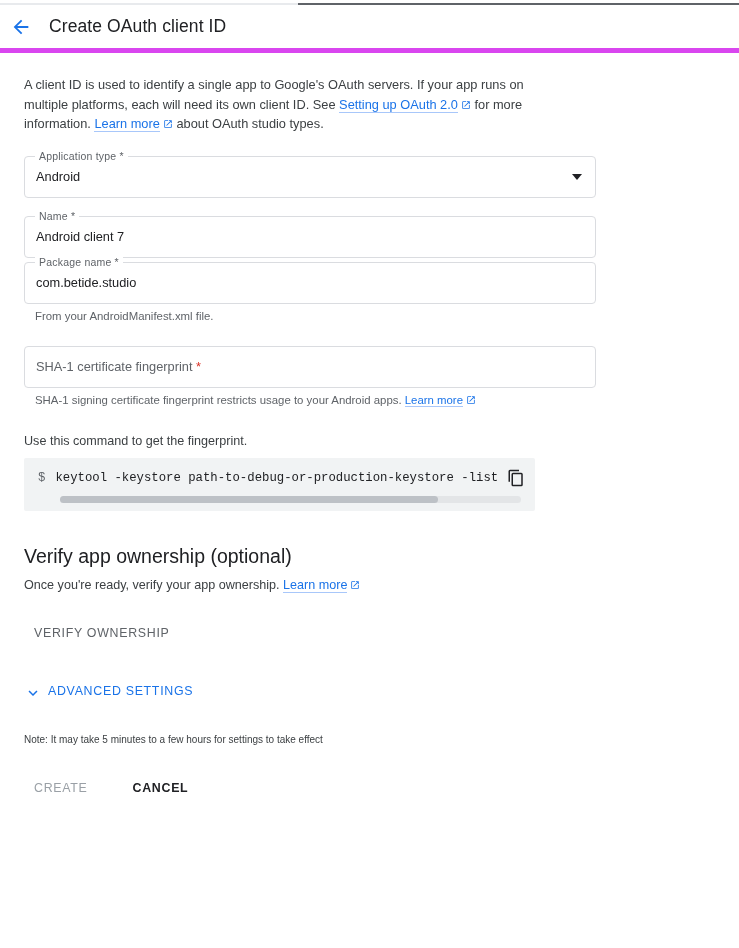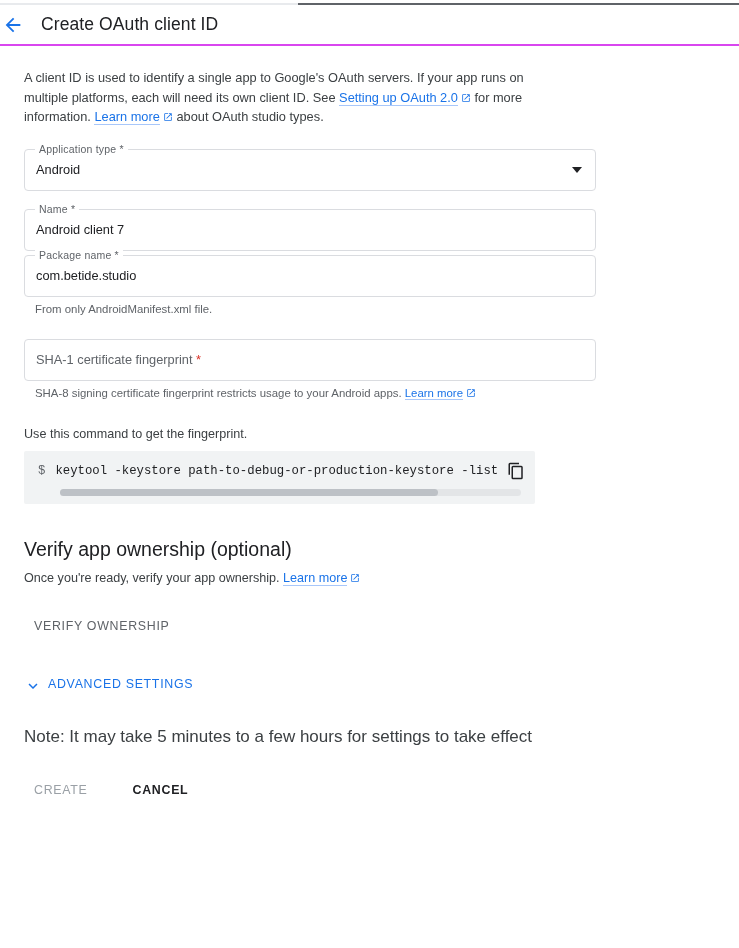--- a/index.html
+++ b/index.html
@@ -18,25 +18,25 @@
   .top-strip {
     height: 5px;
     display: flex;
     background: #ffffff;
   }
   .top-strip .seg-light { width: 298px; height: 5px; background: #ffffff; border-bottom: 2px solid #e8eaed; }
   .top-strip .seg-dark  { flex: 1; height: 5px; background: #ffffff; border-bottom: 2px solid #5f6368; }
 
   
   .header {
-    height: 41px;
+    height: 48px;
     display: flex;
     align-items: center;
-    border-bottom: 2px solid #d946ef;
-    padding-left: 2px;
+    border-bottom: 5px solid #d946ef;
+    padding-left: 10px;
   }
   .back-btn {
     width: 22px; height: 22px;
     display: flex; align-items: center; justify-content: center;
     cursor: pointer;
     margin-right: 17px;
   }
   .back-btn svg { display: block; }
   .page-title {
     font-size: 17.5px;
@@ -206,21 +206,21 @@
     width: 18px; height: 18px;
     margin-right: 6px;
     display: flex; align-items: center; justify-content: center;
   }
   .adv-label {
     color: #1a73e8;
     font-size: 12.4px;
     letter-spacing: 0.7px;
   }
   .note {
-    font-size: 17px;
+    font-size: 10px;
     color: #3c4043;
     margin: 32px 0 0 0;
   }
   .actions {
     display: flex;
     align-items: center;
     margin: 28px 0 0 0;
   }
   .btn-create { color: #9aa0a6; }
   .btn-cancel { color: #202124; font-weight: bold; margin-left: 25px; }
@@ -266,27 +266,27 @@
   <div class="field">
     <span class="legend">Name *</span>
     <span class="value">Android client 7</span>
   </div>
 
   
   <div class="field">
     <span class="legend">Package name *</span>
     <span class="value">com.betide.studio</span>
   </div>
-  <div class="helper tight">From only AndroidManifest.xml file.</div>
+  <div class="helper tight">From your AndroidManifest.xml file.</div>
 
   
   <div class="field">
     <span class="placeholder"><span>SHA-1 certificate fingerprint</span> <span class="req">*</span></span>
   </div>
-  <div class="helper"><span>SHA-8 signing certificate fingerprint restricts usage to your Android apps. </span><a class="link">Learn more</a><span class="ext-ico"><svg width="10" height="10" viewBox="0 0 24 24">
+  <div class="helper"><span>SHA-1 signing certificate fingerprint restricts usage to your Android apps. </span><a class="link">Learn more</a><span class="ext-ico"><svg width="10" height="10" viewBox="0 0 24 24">
           <path fill="#1a73e8" d="M19 19H5V5h7V3H5a2 2 0 00-2 2v14a2 2 0 002 2h14a2 2 0 002-2v-7h-2v7zM14 3v2h3.59l-9.83 9.83 1.41 1.41L19 6.41V10h2V3h-7z"></path>
         </svg></span></div>
 
   <div class="cmd-label">Use this command to get the fingerprint.</div>
 
   <div class="code-block">
     <div class="code-row">
       <span class="dollar">$</span>
       <span>keytool -keystore path-to-debug-or-production-keystore -list</span>
     </div>

